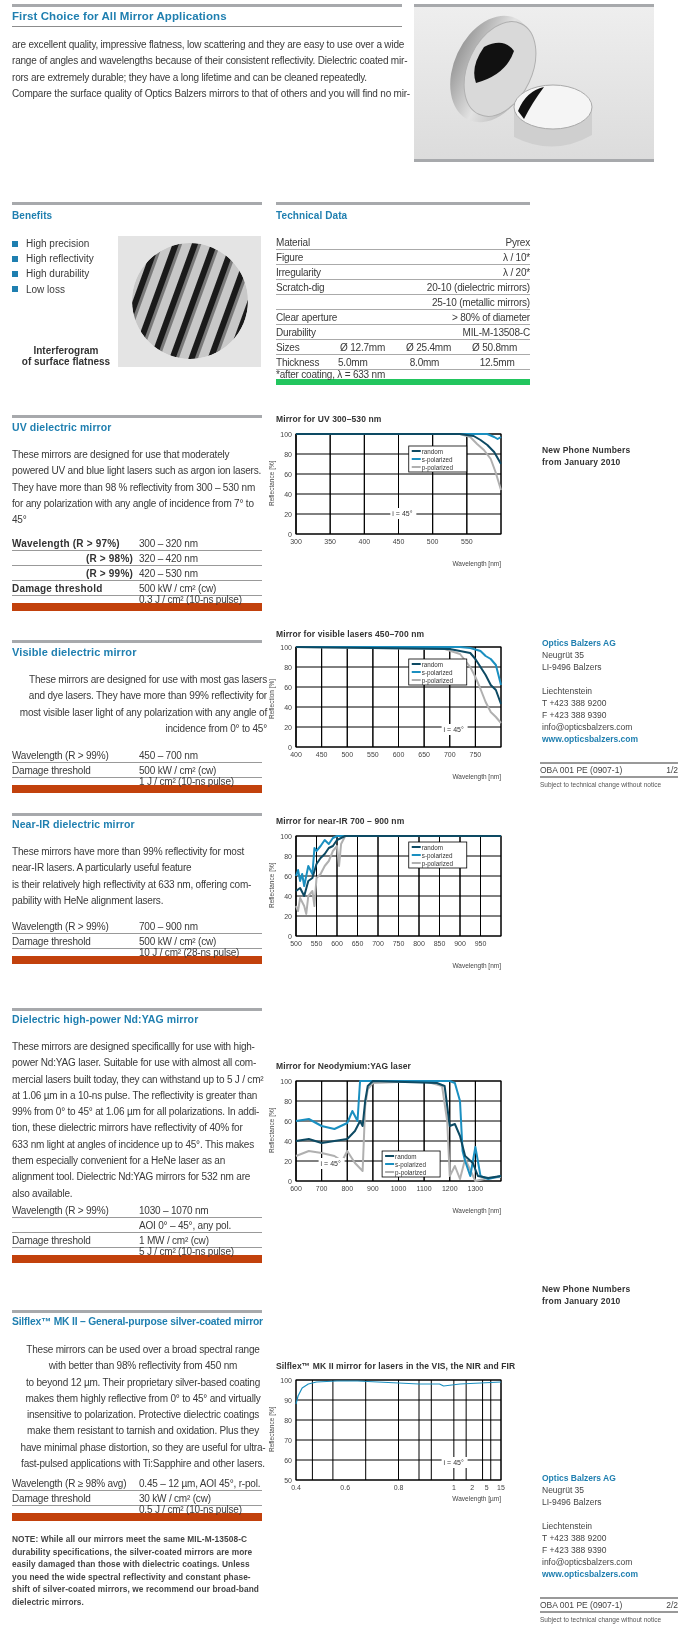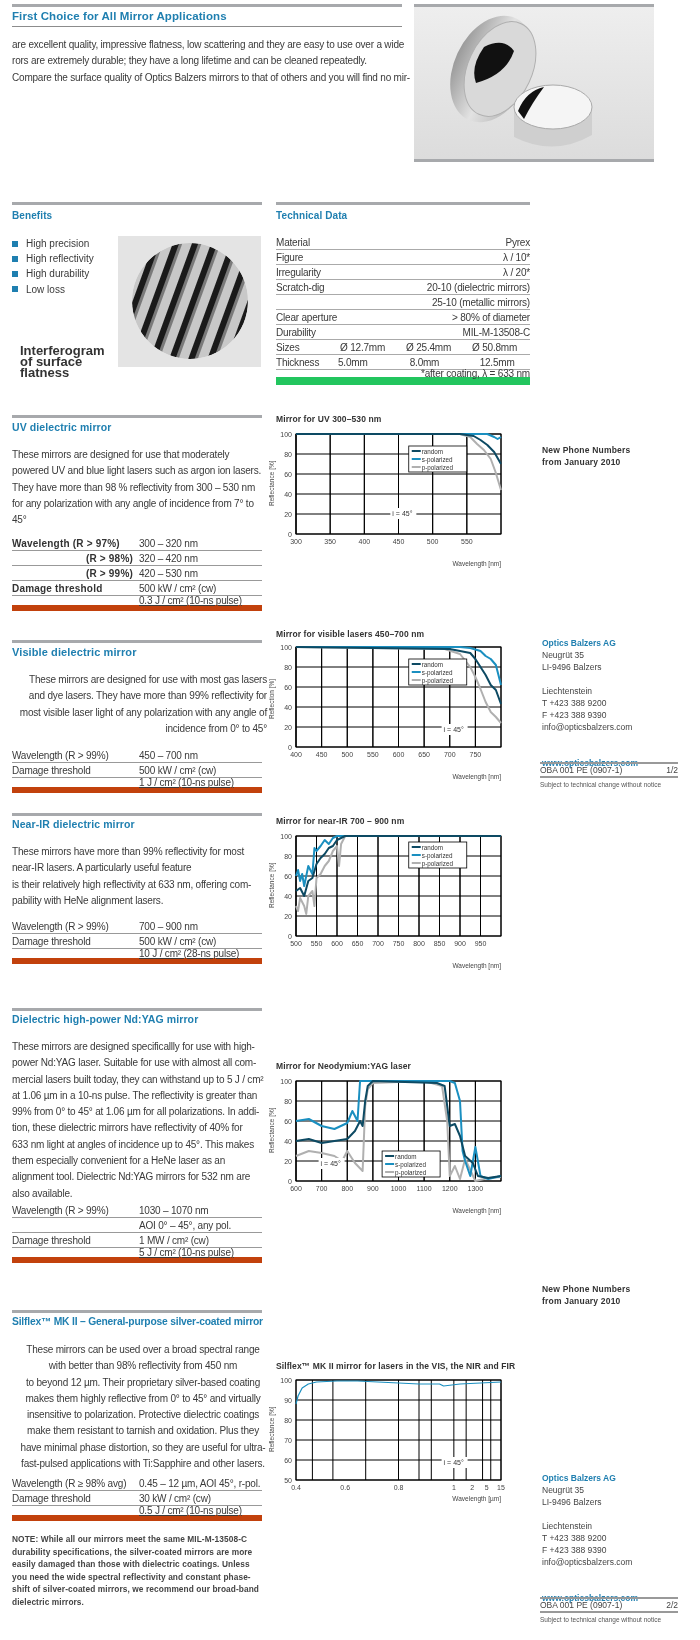--- a/index.html
+++ b/index.html
@@ -5,51 +5,52 @@
   * { box-sizing: border-box; margin: 0; padding: 0; }
   html, body { width: 700px; height: 1640px; background: #ffffff; overflow: hidden; }
   body { position: relative; font-family: "Liberation Sans", sans-serif; color: #333; font-size: 10px; }
   .abs { position: absolute; }
   .sec-rule { position: absolute; height: 3px; background: #a7a9ac; }
   .sec-title { position: absolute; color: #1f7fb0; font-weight: bold; font-size: 11px; letter-spacing: 0.1px; }
   .sec-underline { position: absolute; height: 1px; background: #8c8c8c; }
   .para { position: absolute; font-size: 10px; line-height: 16.3px; color: #3a3a3a; letter-spacing: -0.2px; }
   .spec { position: absolute; font-size: 10px; color: #3a3a3a; }
   .spec .row { display: flex; height: 15px; align-items: center; border-bottom: 1px solid #999; letter-spacing: -0.2px; }
-  .spec .row.last { border-bottom: 6px solid #c2410c; text-decoration: underline; }
+  .spec .row.last { border-bottom: 8px solid #c2410c; }
   .spec .lbl { width: 127px; }
   .spec .lbl.bold { font-weight: bold; color: #333; letter-spacing: 0.2px; }
   .spec .lbl.right { text-align: right; padding-right: 6px; }
   .tech { position: absolute; left: 276px; top: 235px; width: 254px; font-size: 10px; color: #3a3a3a; letter-spacing: -0.2px; }
   .tech .row { display: flex; height: 15px; align-items: center; border-bottom: 1px solid #aaa; }
   .tech .row .k { flex: 1; }
   .tech .row .v { text-align: right; }
   .tech .row.sizes span { display: inline-block; }
   .chart-title { position: absolute; font-size: 8.5px; font-weight: bold; color: #333; letter-spacing: 0.1px; }
   svg text { font-family: "Liberation Sans", sans-serif; }
   .side { position: absolute; font-size: 8.5px; color: #444; line-height: 12px; }
   .side .co { color: #1f7fb0; font-weight: bold; }
-  .side .web { color: #1f7fb0; font-weight: bold; margin-top: 24px; }
+  .side .web { color: #1f7fb0; font-weight: bold; }
   .phone-note { position: absolute; font-size: 8.5px; font-weight: bold; color: #333; line-height: 12px; letter-spacing: 0.2px; }
   .docref { position: absolute; width: 138px; font-size: 8.5px; color: #444; }
   .docref .bar { display: flex; justify-content: space-between; border-top: 2px solid #999; border-bottom: 2px solid #999; padding: 1px 0; }
   .docref .sub { font-size: 6.5px; margin-top: 3px; color: #555; }
   .bullets { position: absolute; left: 12px; top: 236px; font-size: 10px; color: #3a3a3a; line-height: 15.2px; }
   .bullets .b { display: flex; align-items: center; }
   .bullets .sq { width: 6px; height: 6px; background: #1f7fb0; margin-right: 8px; }
   .note { position: absolute; left: 12px; top: 1533px; width: 250px; font-size: 8.3px; line-height: 12.6px; color: #444; font-weight: bold; letter-spacing: 0.1px; }
 </style>
 </head>
 <body>
 
 <div class="sec-rule" style="left:12px;top:4px;width:390px;"></div>
 <div class="sec-title" style="left:12px;top:10px;font-size:11.5px;">First Choice for All Mirror Applications</div>
 <div class="sec-underline" style="left:12px;top:26px;width:390px;"></div>
 <div class="para" style="left:12px;top:37px;width:400px;font-size:10px;">
   <div>are excellent quality, impressive flatness, low scattering and they are easy to use over a wide</div>
+  <div>range of angles and wavelengths because of their consistent reflectivity. Dielectric coated mir-</div>
   <div>rors are extremely durable; they have a long lifetime and can be cleaned repeatedly.</div>
   <div>Compare the surface quality of Optics Balzers mirrors to that of others and you will find no mir-</div>
 </div>
 <div class="abs" style="left:414px;top:4px;width:240px;height:158px;background:#e6e6e6;border-top:3px solid #a7a9ac;border-bottom:3px solid #a7a9ac;overflow:hidden;">
   <svg width="240" height="152">
     <defs>
       <linearGradient id="bgg" x1="0" y1="0" x2="0" y2="1">
           <stop offset="0" stop-color="#eeeeee"></stop>
           <stop offset="1" stop-color="#dcdcdc"></stop>
         </linearGradient>
@@ -97,21 +98,21 @@
         </clipPath>
       <pattern id="fringes" width="18" height="18" patternUnits="userSpaceOnUse" patternTransform="rotate(20)">
         <rect width="18" height="18" fill="#c8c8c8"></rect>
         <rect x="0" width="6" height="18" fill="#1a1a1a"></rect>
         <rect x="6" width="3" height="18" fill="#7a7a7a"></rect>
       </pattern>
     </defs>
     <circle cx="72" cy="65" r="58" fill="url(#fringes)" clip-path="url(#circ)"></circle>
   </svg>
 </div>
-<div class="abs" style="left:20px;top:345px;width:92px;text-align:left;font-size:13px;font-weight:bold;color:#333;line-height:11px;">
+<div class="abs" style="left:20px;top:345px;width:92px;text-align:center;font-size:10px;font-weight:bold;color:#333;line-height:11px;">
   <div>Interferogram</div>
   <div>of surface flatness</div>
 </div>
 
 <div class="sec-rule" style="left:276px;top:202px;width:254px;"></div>
 <div class="sec-title" style="left:276px;top:210px;font-size:10px;">Technical Data</div>
 <div class="tech">
   <div class="row">
       <span class="k">Material</span>
       <span class="v">Pyrex</span>
@@ -145,21 +146,21 @@
     <span style="width:66px">Ø 12.7mm</span>
     <span style="width:66px">Ø 25.4mm</span>
     <span style="width:58px">Ø 50.8mm</span>
   </div>
   <div class="row sizes">
     <span style="width:64px">Thickness</span>
     <span style="width:74px">5.0mm</span>
     <span style="width:66px">8.0mm</span>
     <span style="width:58px;padding-left:6px">12.5mm</span>
   </div>
-  <div class="row" style="border-bottom:8px solid #22c55e;text-align:right;">
+  <div class="row" style="border-bottom:6px solid #22c55e;">
       <span class="k">*after coating, λ = 633 nm</span>
     </div>
 </div>
 
 <div class="sec-rule" style="left:12px;top:415px;width:250px;"></div>
 <div class="sec-title" style="left:12px;top:421px;font-size:10.5px;">UV dielectric mirror</div>
 <div class="para" style="left:12px;top:447px;width:255px;">
   <div>These mirrors are designed for use that moderately</div>
   <div>powered UV and blue light lasers such as argon ion lasers.</div>
   <div>They have more than 98 % reflectivity from 300 – 530 nm</div>

